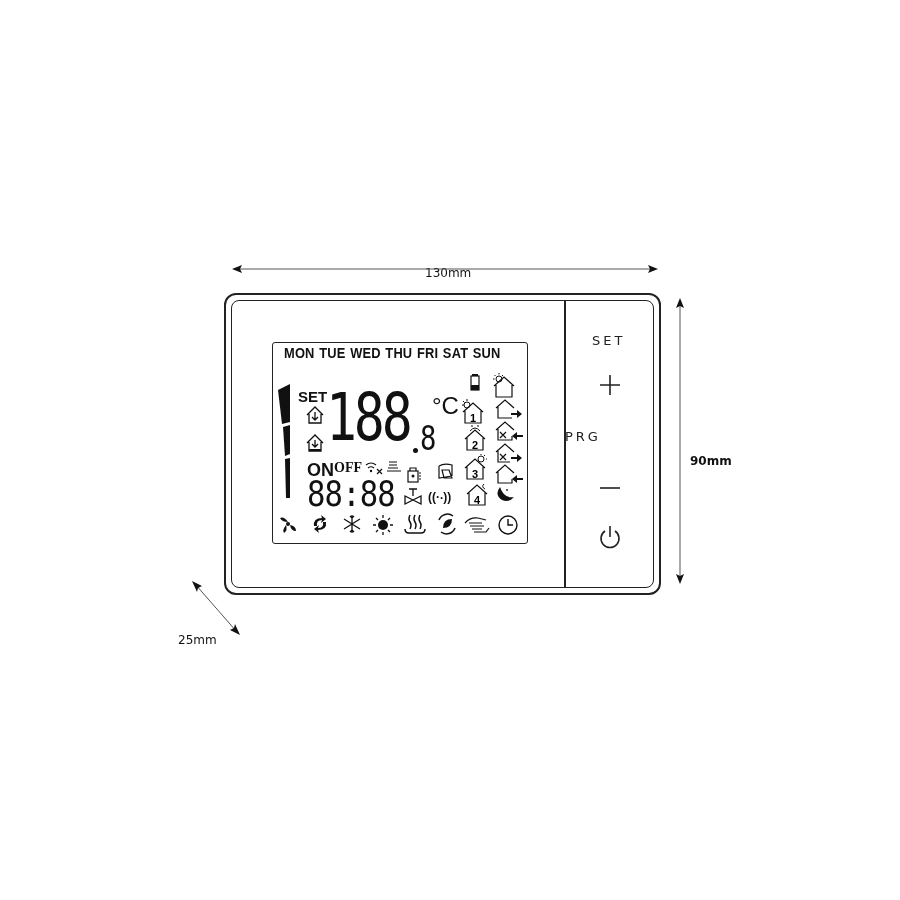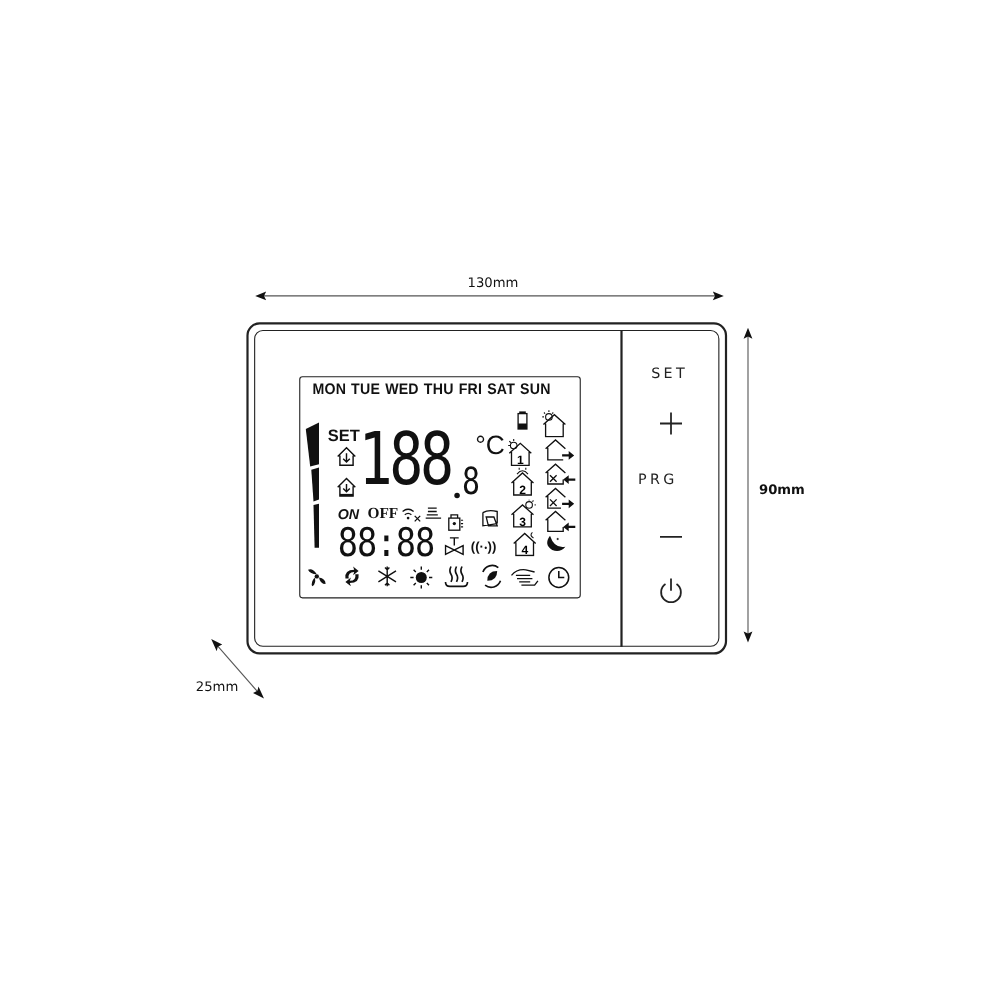--- a/index.html
+++ b/index.html
@@ -1,18 +1,18 @@
 <!DOCTYPE html>
 <html><head>
 <meta charset="utf-8">
 <style>
   html,body{margin:0;padding:0;background:#fff;}
   body{width:900px;height:900px;position:relative;overflow:hidden;font-family:"Liberation Sans",sans-serif;color:#111;}
   .abs{position:absolute;}
-  .dim-label{font-family:"DejaVu Sans",sans-serif;font-size:12px;color:#111;}
+  .dim-label{font-family:"DejaVu Sans",sans-serif;font-size:12px;color:#111;margin-top:16px;}
   
   .outer{left:224px;top:293px;width:437px;height:302px;border:2px solid #222;border-radius:12px;box-sizing:border-box;}
   .inner{left:231px;top:300px;width:423px;height:288px;border:1.5px solid #222;border-radius:8px;box-sizing:border-box;}
   .divider{left:564px;top:300px;width:1.5px;height:288px;background:#222;}
   .lcd{left:272px;top:342px;width:256px;height:202px;border:1.5px solid #222;border-radius:3px;box-sizing:border-box;}
   .days{left:284px;top:345px;font-weight:bold;font-size:14px;letter-spacing:0.2px;font-family:"Liberation Sans",sans-serif;transform:scaleX(0.92);transform-origin:left;}
   .days span{margin-right:5px;}
   .btnlabel{font-family:"DejaVu Sans",sans-serif;font-size:13px;letter-spacing:3px;color:#222;}
   .seg{font-family:"DejaVu Sans Mono",monospace;font-weight:normal;color:#111;}
   .bold{font-weight:bold;}
@@ -67,21 +67,21 @@
   <path d="M2 10 L10 2 L18 10 M4 9 V18 H16 V9" fill="none" stroke="#111" stroke-width="1.3"></path>
   <path d="M10 7 V14 M7 11 L10 14 L13 11" fill="none" stroke="#111" stroke-width="1.3"></path>
   <rect x="4" y="16" width="12" height="2" fill="#111"></rect>
 </svg>
 
 <div class="abs seg" style="left:326px;top:382px;font-size:66px;line-height:72px;letter-spacing:-4px;transform:scaleX(0.78);transform-origin:left;">188</div>
 <div class="abs" style="left:413px;top:448px;width:5px;height:5px;background:#111;border-radius:50%;"></div>
 <div class="abs seg" style="left:420px;top:420px;font-size:34px;line-height:36px;transform:scaleX(0.8);transform-origin:left;">8</div>
 <div class="abs" style="left:432px;top:392px;font-size:24px;">°C</div>
 
-<div class="abs bold" style="left:307px;top:460px;font-size:13px;font-style:italic;">ON</div>
+<div class="abs bold" style="left:307px;top:460px;font-size:18px;">ON</div>
 <div class="abs bold" style="left:334px;top:460px;font-size:14px;font-family:Liberation Serif, serif;">OFF</div>
 
 <svg class="abs" style="left:365px;top:461px;" width="18" height="14">
   <path d="M1 4 Q6 0 11 4 M3 7 Q6 4.5 9 7" fill="none" stroke="#111" stroke-width="1.2"></path>
   <circle cx="6" cy="10" r="1.2" fill="#111"></circle>
   <path d="M12 8 L17 13 M17 8 L12 13" stroke="#111" stroke-width="1.2"></path>
 </svg>
 
 <svg class="abs" style="left:386px;top:460px;" width="16" height="14">
   <path d="M3 2 H11 M3 5 H11 M2 8 H12 M1 11 H15" fill="none" stroke="#111" stroke-width="1.2"></path>
@@ -191,20 +191,20 @@
 </svg>
 <svg class="abs" style="left:497px;top:514px;" width="22" height="22">
   <circle cx="11" cy="11" r="9" fill="none" stroke="#111" stroke-width="1.4"></circle>
   <path d="M11 5 V11 H16" fill="none" stroke="#111" stroke-width="1.4"></path>
 </svg>
 
 <div class="abs btnlabel" style="left:592px;top:333px;">SET</div>
 <svg class="abs" style="left:599px;top:374px;" width="22" height="22">
   <path d="M11 1 V21 M1 11 H21" stroke="#222" stroke-width="1.6"></path>
 </svg>
-<div class="abs btnlabel" style="left:580px;top:429px;">PRG</div>
+<div class="abs btnlabel" style="left:565px;top:429px;">PRG</div>
 <svg class="abs" style="left:600px;top:486px;" width="20" height="4">
   <path d="M0 2 H20" stroke="#222" stroke-width="1.6"></path>
 </svg>
 <svg class="abs" style="left:598px;top:523px;" width="24" height="26">
   <path d="M7 8 A9 9 0 1 0 17 8" fill="none" stroke="#222" stroke-width="1.6"></path>
   <path d="M12 3 V14" stroke="#222" stroke-width="1.6"></path>
 </svg>
 
 </body></html>

